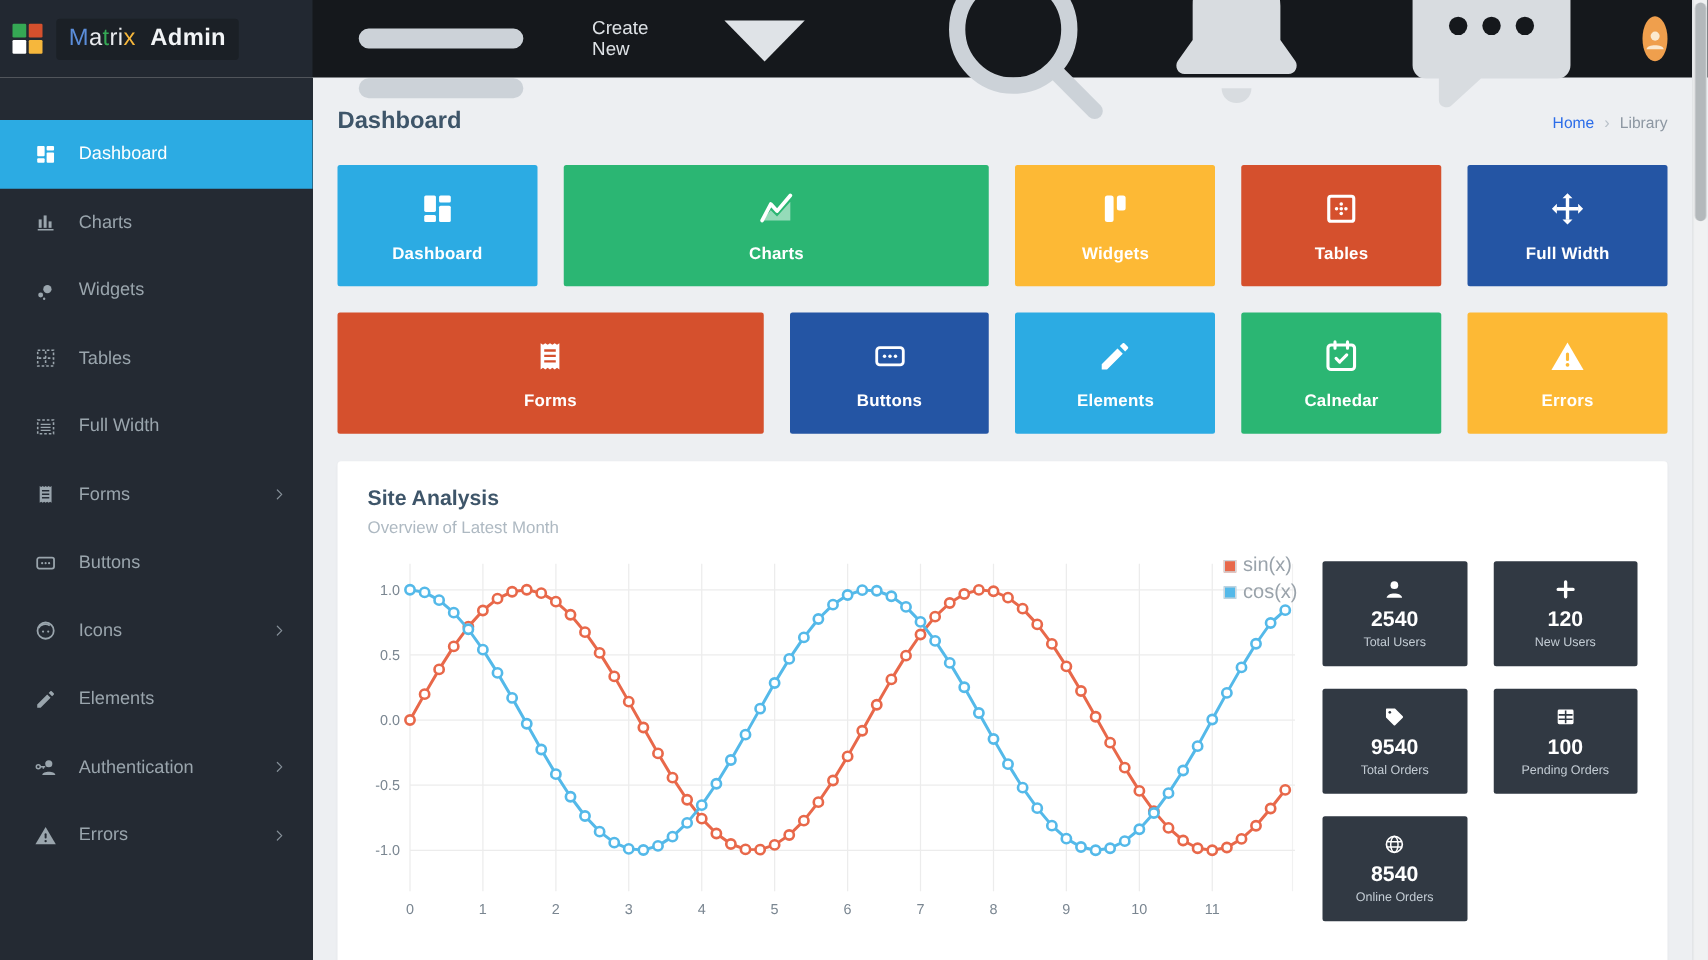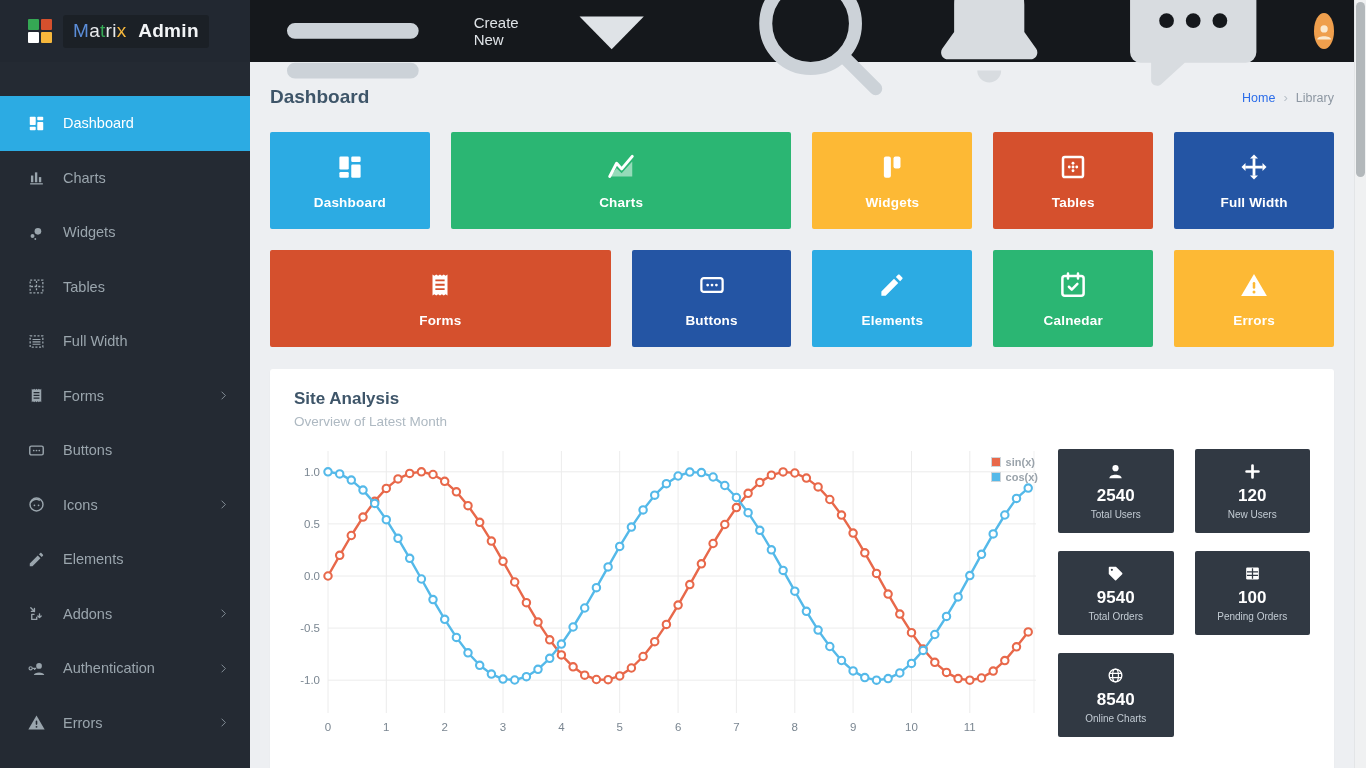--- a/index.html
+++ b/index.html
@@ -1,21 +1,21 @@
 <!DOCTYPE html>
 <html><head>
 <meta charset="utf-8">
 <style>
   * { margin:0; padding:0; box-sizing:border-box; }
   html,body { width:1366px; height:768px; overflow:hidden; }
   body { font-family:"Liberation Sans", sans-serif; background:#edeff2; }
 
   
   .topbar { position:fixed; top:0; left:0; width:1366px; height:62px; background:#15181c; display:flex; z-index:20; --icon-bg:#15181c; }
-  .brand { width:250px; height:62px; background:#222831; display:flex; align-items:center; padding-left:28px; gap:11px; flex:none; }
+  .brand { width:250px; height:62px; background:#222831; display:flex; align-items:center; padding-left:10px; gap:11px; flex:none; }
   .logo-grid { width:24px; height:24px; display:grid; grid-template-columns:11px 11px; grid-template-rows:11px 11px; gap:2px; }
   .logo-sq { border-radius:1px; }
   .brand-text { background:#1b2026; padding:5px 10px 6px; border-radius:3px; font-size:19px; letter-spacing:.3px; white-space:nowrap; }
   .brand-primary span { font-weight:500; }
   .brand-secondary { color:#f2f4f6; font-weight:bold; margin-left:6px; }
   .nav-left { display:flex; align-items:center; gap:34px; margin-left:16px; color:#ccd2d8; }
   .icon-btn { display:inline-flex; align-items:center; justify-content:center; cursor:pointer; }
   .icon-btn svg { width:22px; height:22px; }
   .create-new { display:flex; align-items:center; gap:7px; color:#dfe3e7; font-size:15px; cursor:pointer; }
   .create-new svg { width:14px; height:14px; }
@@ -47,21 +47,21 @@
   .tile svg { width:30px; height:30px; }
   .tile-label { font-size:13.5px; font-weight:bold; letter-spacing:.2px; }
 
   .card { background:#ffffff; margin-top:22px; border-radius:3px; padding:20px 24px 10px; height:468px; box-shadow:0 1px 2px rgba(0,0,0,.04); }
   .card-title { font-size:17px; font-weight:bold; color:#3e5569; }
   .card-sub { font-size:13.5px; color:#aeb9c2; margin-top:5px; }
   .card-body { display:flex; margin-top:8px; }
   .chart-wrap { flex:1; position:relative; margin-top:4px; }
   .chart-wrap svg.chart { width:100%; height:300px; overflow:visible; display:block; }
   .chart .tick { font-size:11.5px; fill:#7a8691; font-family:"Liberation Sans",sans-serif; }
-  .legend { position:absolute; top:15px; right:2px; font-size:11px; color:#9aa3ab;font-weight:bold; }
+  .legend { position:absolute; top:3px; right:2px; font-size:16px; color:#9aa3ab; }
   .legend-row { display:flex; align-items:center; gap:5px; margin-bottom:3px; }
   .legend-swatch { width:10px; height:10px; border:1px solid #cfd6db; flex:none; }
 
   .stats { width:252px; margin:12px 0 0 18px; display:grid; grid-template-columns:1fr 1fr; gap:18px 21px; align-content:start; --icon-bg:#313943; }
   .stat { background:#313943; border-radius:2px; height:84px; color:#fff; display:flex; flex-direction:column; align-items:center; justify-content:center; gap:3px; text-align:center; }
   .stat svg { width:19px; height:19px; }
   .stat-value { font-size:17px; font-weight:bold; margin-top:2px; }
   .stat-label { font-size:10px; color:#c3ccd4; }
 
   
@@ -228,35 +228,20 @@
       </span>
   </div>
   <div class="side-item">
     <span style="display:inline-flex;width:19px;height:19px">
         <svg viewBox="0 0 24 24" width="100%" height="100%" style="width:100%;height:100%">
           <path fill="currentColor" d="M3.5 17.1V20.5h3.4L17 10.4l-3.4-3.4L3.5 17.1zM20.2 7.2c.36-.36.36-.95 0-1.3l-2.1-2.1c-.36-.36-.95-.36-1.3 0l-1.7 1.7 3.4 3.4 1.7-1.7z"></path>
         </svg>
       </span>
     <span>Elements</span>
 
-  </div>
-  <div class="side-item">
-    <span style="display:inline-flex;width:19px;height:19px">
-        <svg viewBox="0 0 24 24" width="100%" height="100%" style="width:100%;height:100%">
-          <path d="M4.8 4.8l4.6 4.6M9.4 5.6v3.8H5.6" stroke="currentColor" stroke-width="1.7" fill="none" stroke-linecap="round" stroke-linejoin="round"></path>
-          <path d="M9.5 13.2H6v6.3h6.3V16" fill="none" stroke="currentColor" stroke-width="1.7" stroke-linejoin="round"></path>
-          <path d="M15.8 12.4v4.8M13.7 15.1l2.1 2.1 2.1-2.1" stroke="currentColor" stroke-width="1.7" fill="none" stroke-linecap="round" stroke-linejoin="round"></path>
-        </svg>
-      </span>
-    <span>Addons</span>
-    <span class="side-chevron" style="display:inline-flex;width:13px;height:13px">
-        <svg viewBox="0 0 24 24" width="100%" height="100%" style="width:100%;height:100%">
-          <path d="M9 5.5l6.5 6.5L9 18.5" fill="none" stroke="currentColor" stroke-width="1.8" stroke-linecap="round" stroke-linejoin="round"></path>
-        </svg>
-      </span>
   </div>
   <div class="side-item">
     <span style="display:inline-flex;width:19px;height:19px">
         <svg viewBox="0 0 24 24" width="100%" height="100%" style="width:100%;height:100%">
           <circle cx="15.2" cy="8.8" r="3.6" fill="currentColor"></circle>
           <path d="M8.6 20.3c.3-4.4 12.9-4.4 13.2 0z" fill="currentColor"></path>
           <circle cx="4.6" cy="11.8" r="2" fill="none" stroke="currentColor" stroke-width="1.5"></circle>
           <path d="M6.6 11.8h5m-1.9 0v2.1" stroke="currentColor" stroke-width="1.5"></path>
         </svg>
       </span>
@@ -615,21 +600,21 @@
   </div>
   <div class="stat">
     <span style="display:inline-flex;width:19px;height:19px">
               <svg viewBox="0 0 24 24" width="100%" height="100%" style="width:100%;height:100%">
                 <circle cx="12" cy="12" r="8" fill="none" stroke="currentColor" stroke-width="1.7"></circle>
                 <ellipse cx="12" cy="12" rx="3.7" ry="8" fill="none" stroke="currentColor" stroke-width="1.5"></ellipse>
                 <path d="M4.4 9.4h15.2M4.4 14.6h15.2" stroke="currentColor" stroke-width="1.5"></path>
               </svg>
             </span>
     <span class="stat-value">8540</span>
-    <span class="stat-label">Online Charts</span>
+    <span class="stat-label">Online Orders</span>
   </div>
         </div>
     </div>
   </div>
 </div>
 
 <div class="scrollbar">
   <div class="scroll-thumb"></div>
 </div>
 

